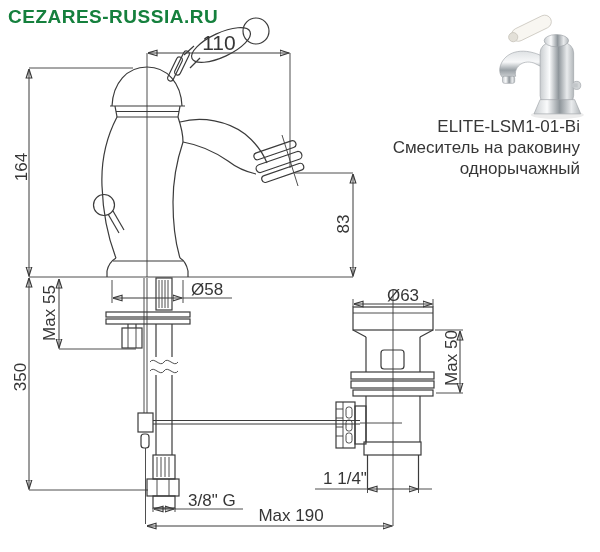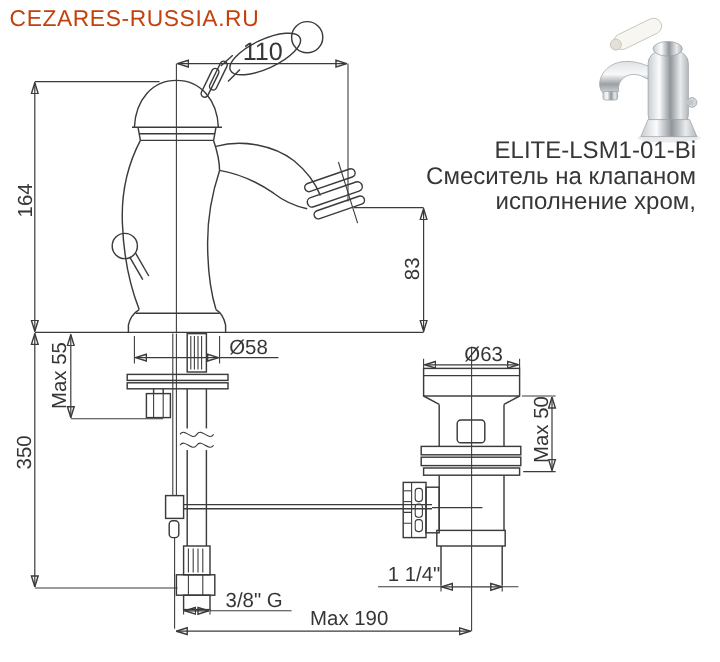--- a/index.html
+++ b/index.html
@@ -1,22 +1,22 @@
 <!DOCTYPE html>
 <html><head>
 <meta charset="utf-8">
 <style>
   html,body{margin:0;padding:0;background:#fff;}
   .stage{position:relative;width:600px;height:552px;background:#fff;overflow:hidden;
          font-family:"Liberation Sans",sans-serif;}
   .watermark{position:absolute;left:8px;top:6px;font-size:19px;letter-spacing:.5px;
-             color:#c2410c;font-weight:400;}
+             color:#15803d;font-weight:700;}
   .photo{position:absolute;left:473px;top:0px;}
   .info{position:absolute;right:20px;top:116px;width:300px;text-align:right;
-        font-size:20px;line-height:21px;color:#363636;}
+        font-size:17px;line-height:21px;color:#363636;}
   .drawing{position:absolute;left:0;top:0;}
   .drawing path,.drawing line,.drawing rect,.drawing circle,.drawing ellipse{
         fill:none;stroke:#3b3b3b;stroke-width:1.2;}
   .drawing .dim{stroke-width:1;}
   .drawing .thin{stroke-width:0.9;}
   .drawing text{fill:#363636;font-family:"Liberation Sans",sans-serif;font-size:17px;stroke:none;}
   .drawing .big{font-size:21px;}
 </style>
 </head>
 <body>
@@ -52,22 +52,22 @@
         <rect x="36" y="20" width="42" height="13" rx="6.5" fill="#f8f6f1" stroke="#c6c3b9" stroke-width="0.7"></rect>
         <circle cx="37" cy="26.5" r="4.5" fill="#e3e0d8" stroke="#c6c3b9" stroke-width="0.7"></circle>
       </g>
       <circle cx="102" cy="84" r="4" fill="#d3d6d8" stroke="#9aa0a4" stroke-width="0.6"></circle>
       <rect x="97" y="82" width="6" height="4" fill="#c3c7ca" stroke="none"></rect>
     </g>
   </svg>
 
   <div class="info">
     <div>ELITE-LSM1-01-Bi</div>
-    <div>Смеситель на клапаном</div>
-    <div>исполнение хром,</div>
+    <div>Смеситель на раковину</div>
+    <div>однорычажный</div>
   </div>
 
   <svg class="drawing" width="600" height="552" viewBox="0 0 600 552">
     <defs>
       <marker id="arr" markerWidth="10" markerHeight="8" refX="9.5" refY="4" orient="auto-start-reverse" markerUnits="userSpaceOnUse">
         <path d="M9.5,4 L0.5,1.2 L0.5,6.8 Z" fill="#3b3b3b" stroke="none"></path>
       </marker>
     </defs>
 
     <g>

